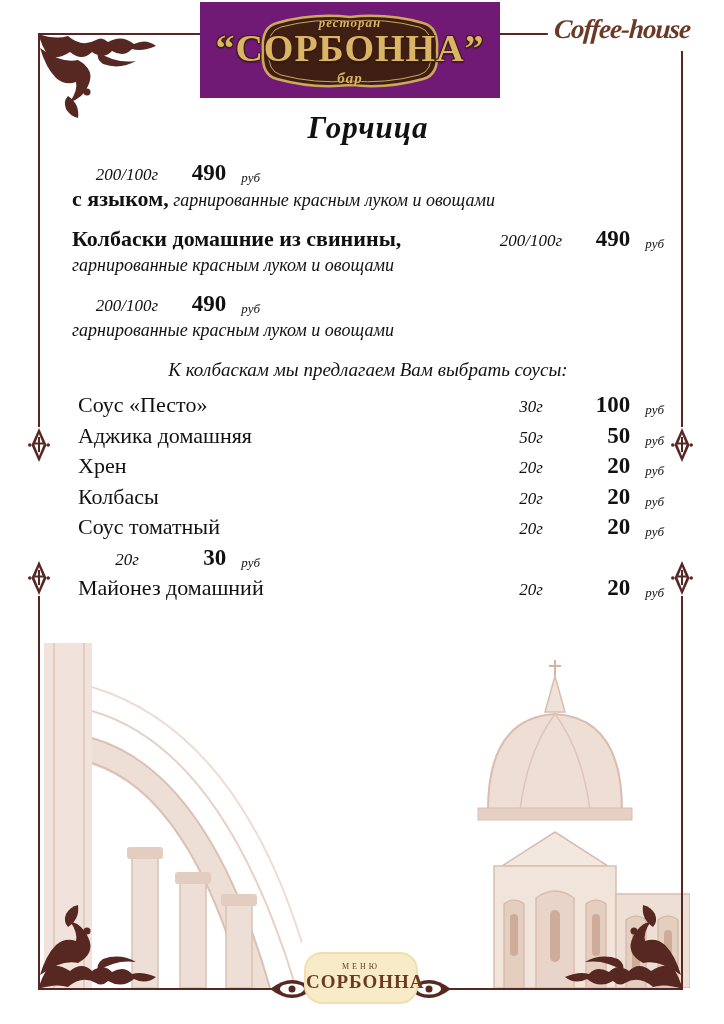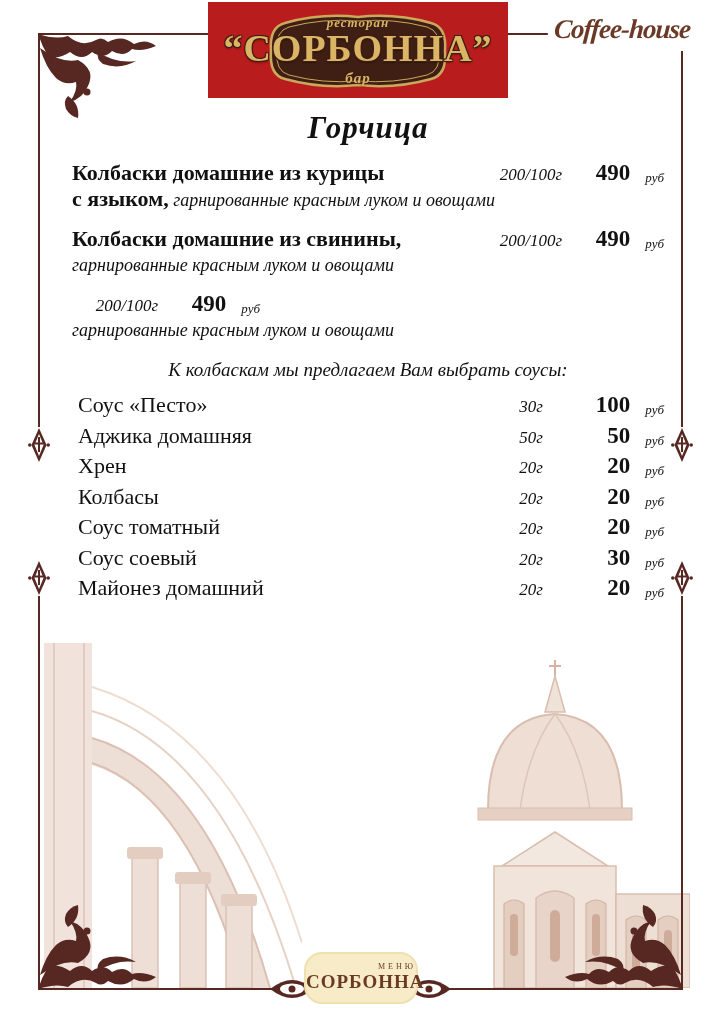--- a/index.html
+++ b/index.html
@@ -19,21 +19,21 @@
   .flourish{position:absolute;z-index:3;}
   .flourish.tl{left:38px;top:34px;}
   .flourish.bl{left:38px;top:904px;transform:scaleY(-1);}
   .flourish.br{left:553px;top:904px;transform:scale(-1,-1);}
   .edge-diamond{position:absolute;z-index:3;}
   .ed-l1{left:28px;top:427px;} .ed-l2{left:28px;top:560px;}
   .ed-r1{left:671px;top:427px;} .ed-r2{left:671px;top:560px;}
   .eye{position:absolute;z-index:3;top:978px;}
   .eye-l{left:268px;} .eye-r{left:405px;}
   
-  .logo-wrap{position:absolute;left:208px;top:2px;width:300px;height:96px;background:#b91c1c;z-index:4;}
+  .logo-wrap{position:absolute;left:200px;top:2px;width:300px;height:96px;background:#701a75;z-index:4;}
   .logo-shield{position:absolute;left:55px;top:8px;}
   .logo-top{position:absolute;left:0;top:13px;width:100%;text-align:center;
     font-style:italic;font-weight:bold;font-size:13px;color:#d9b565;
     text-shadow:0 0 2px #3a1c10;letter-spacing:1px;}
   .logo-name{position:absolute;left:0;top:26px;width:100%;text-align:center;
     font-weight:bold;font-size:38px;line-height:40px;color:#d9b565;letter-spacing:1px;
     text-shadow:-1px -1px 0 #3f1d12,1px -1px 0 #3f1d12,-1px 1px 0 #3f1d12,1px 1px 0 #3f1d12,0 2px 2px rgba(0,0,0,.35);
     white-space:nowrap;}
   .logo-bottom{position:absolute;left:0;top:68px;width:100%;text-align:center;
     font-style:italic;font-weight:bold;font-size:15px;color:#d9b565;
@@ -58,21 +58,21 @@
   .isub{line-height:24px;margin-top:1px;}
   .isub .cont{font-weight:bold;font-size:22px;}
   .isub .desc{font-style:italic;font-size:18px;}
   .note{text-align:center;font-style:italic;font-size:19px;margin:16px 0 10px 0;}
   .sauce{display:flex;align-items:baseline;line-height:27.5px;}
   .sname{flex:1;font-weight:normal;font-size:22px;padding-left:6px;}
   
   .badge{position:absolute;left:306px;top:954px;width:110px;height:48px;z-index:4;
     background:#f8ecc8;border-radius:16px;box-shadow:0 0 0 2px #efe0ae;
     text-align:center;color:#6b3a24;}
-  .badge .b-menu{font-size:11px;letter-spacing:3px;margin-top:5px;font-variant:small-caps;text-align:right;}
+  .badge .b-menu{font-size:11px;letter-spacing:3px;margin-top:5px;font-variant:small-caps;}
   .badge .b-name{font-size:19px;font-weight:bold;letter-spacing:1px;margin-top:0px;}
 </style>
 </head>
 <body>
 
 <div class="page">
 
   <svg class="wm wm-left" width="262" height="345" viewBox="0 0 262 345">
     <g opacity="0.85">
       <rect x="4" y="0" width="48" height="345" fill="#efдfd5"></rect>
@@ -230,21 +230,20 @@
     <div class="logo-name">“СОРБОННА”</div>
     <div class="logo-bottom">бар</div>
   </div>
   <div class="coffee">Coffee-house</div>
 
   <div class="content">
     <div class="section-title">Горчица</div>
 
     <div class="item">
       <div class="irow">
-        <span class="iname">Колбаски домашние из курицы</span>
         <span class="iportion">200/100г</span>
         <span class="iprice"><b>490</b><span class="cur">руб</span></span>
       </div>
       <div class="isub">
         <span class="cont">с языком,</span><span class="desc"> гарнированные красным луком и овощами</span>
       </div>
     </div>
 
     <div class="item">
       <div class="irow">
@@ -288,21 +287,20 @@
       <span class="sname">Колбасы</span>
       <span class="iportion">20г</span>
       <span class="iprice"><b>20</b><span class="cur">руб</span></span>
     </div>
     <div class="sauce">
       <span class="sname">Соус томатный</span>
       <span class="iportion">20г</span>
       <span class="iprice"><b>20</b><span class="cur">руб</span></span>
     </div>
     <div class="sauce">
-      <span class="sname">Соус соевый</span>
       <span class="iportion">20г</span>
       <span class="iprice"><b>30</b><span class="cur">руб</span></span>
     </div>
     <div class="sauce">
       <span class="sname">Майонез домашний</span>
       <span class="iportion">20г</span>
       <span class="iprice"><b>20</b><span class="cur">руб</span></span>
     </div>
   </div>
 

